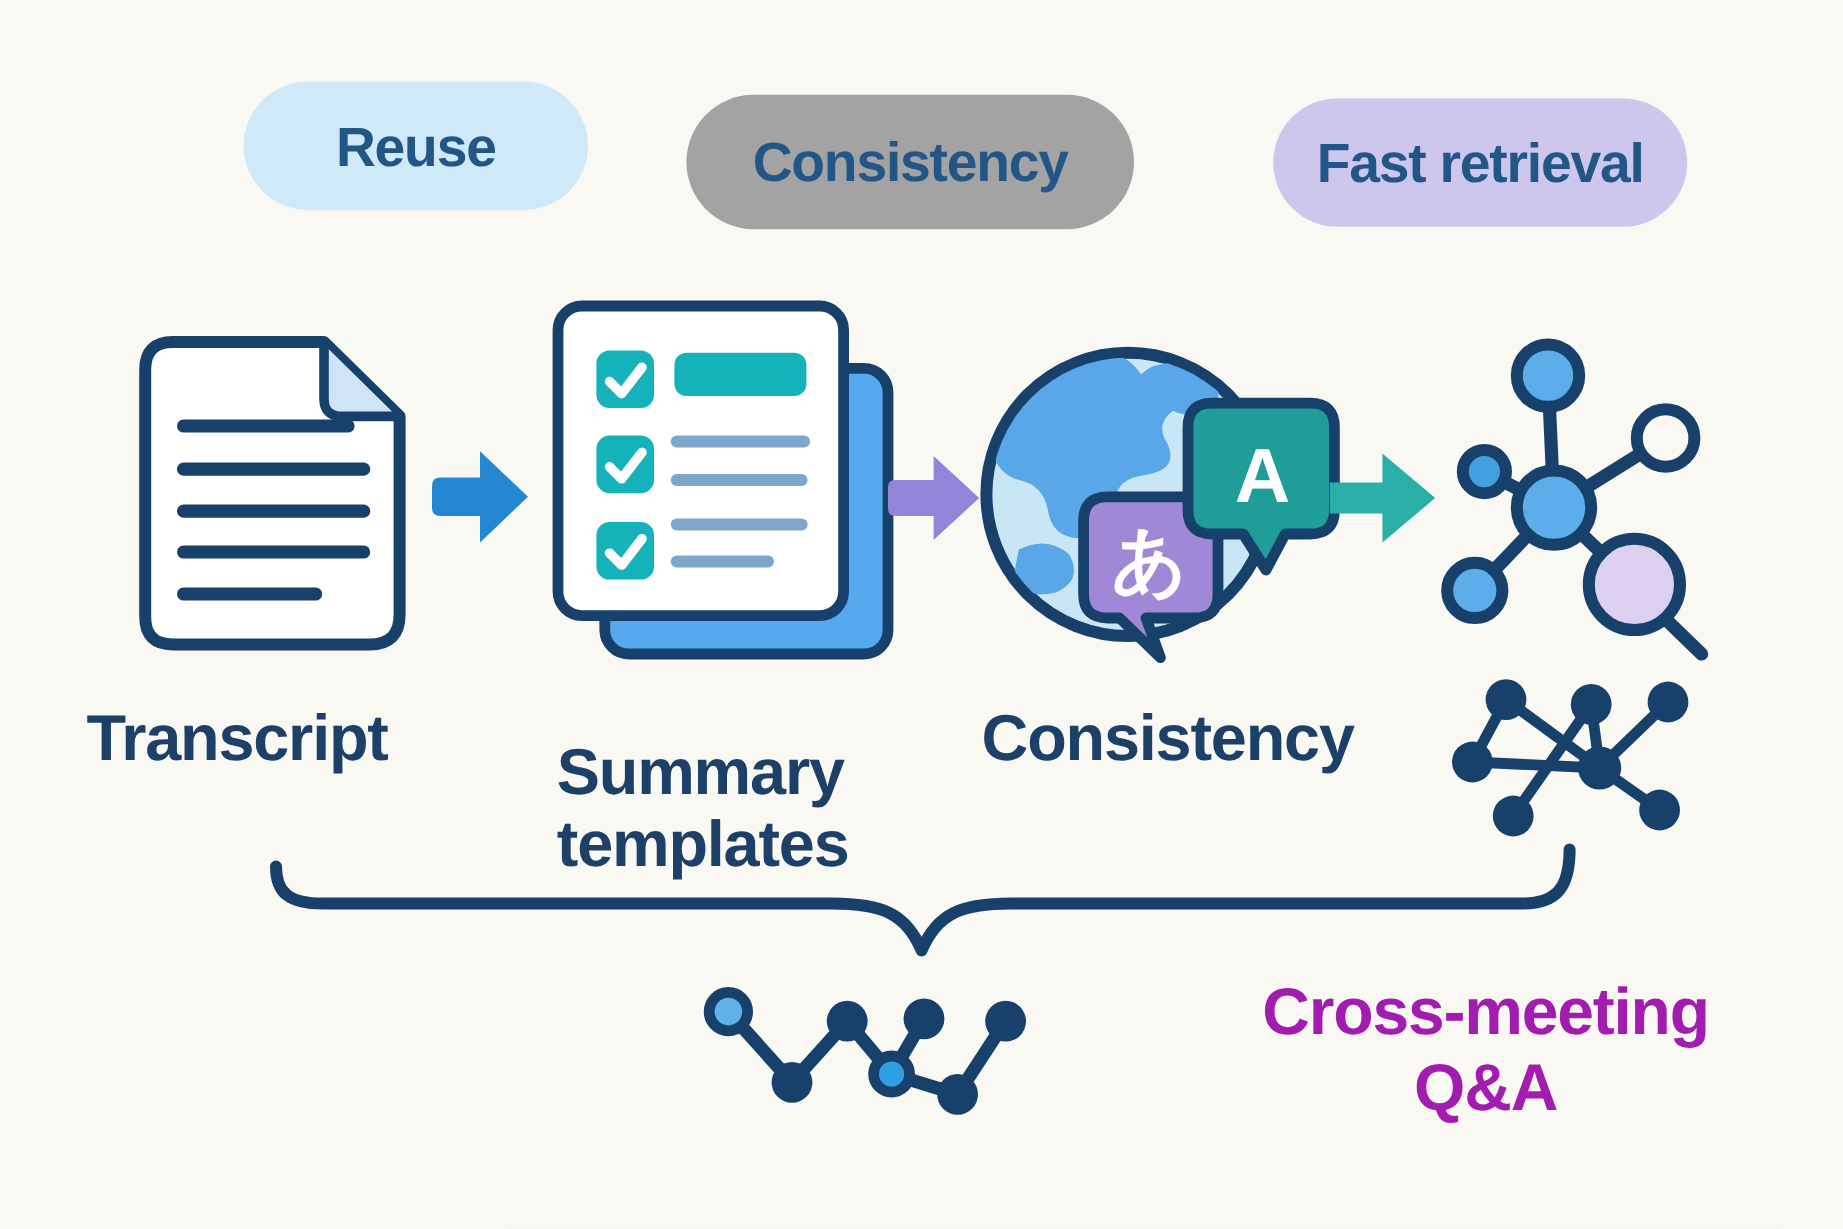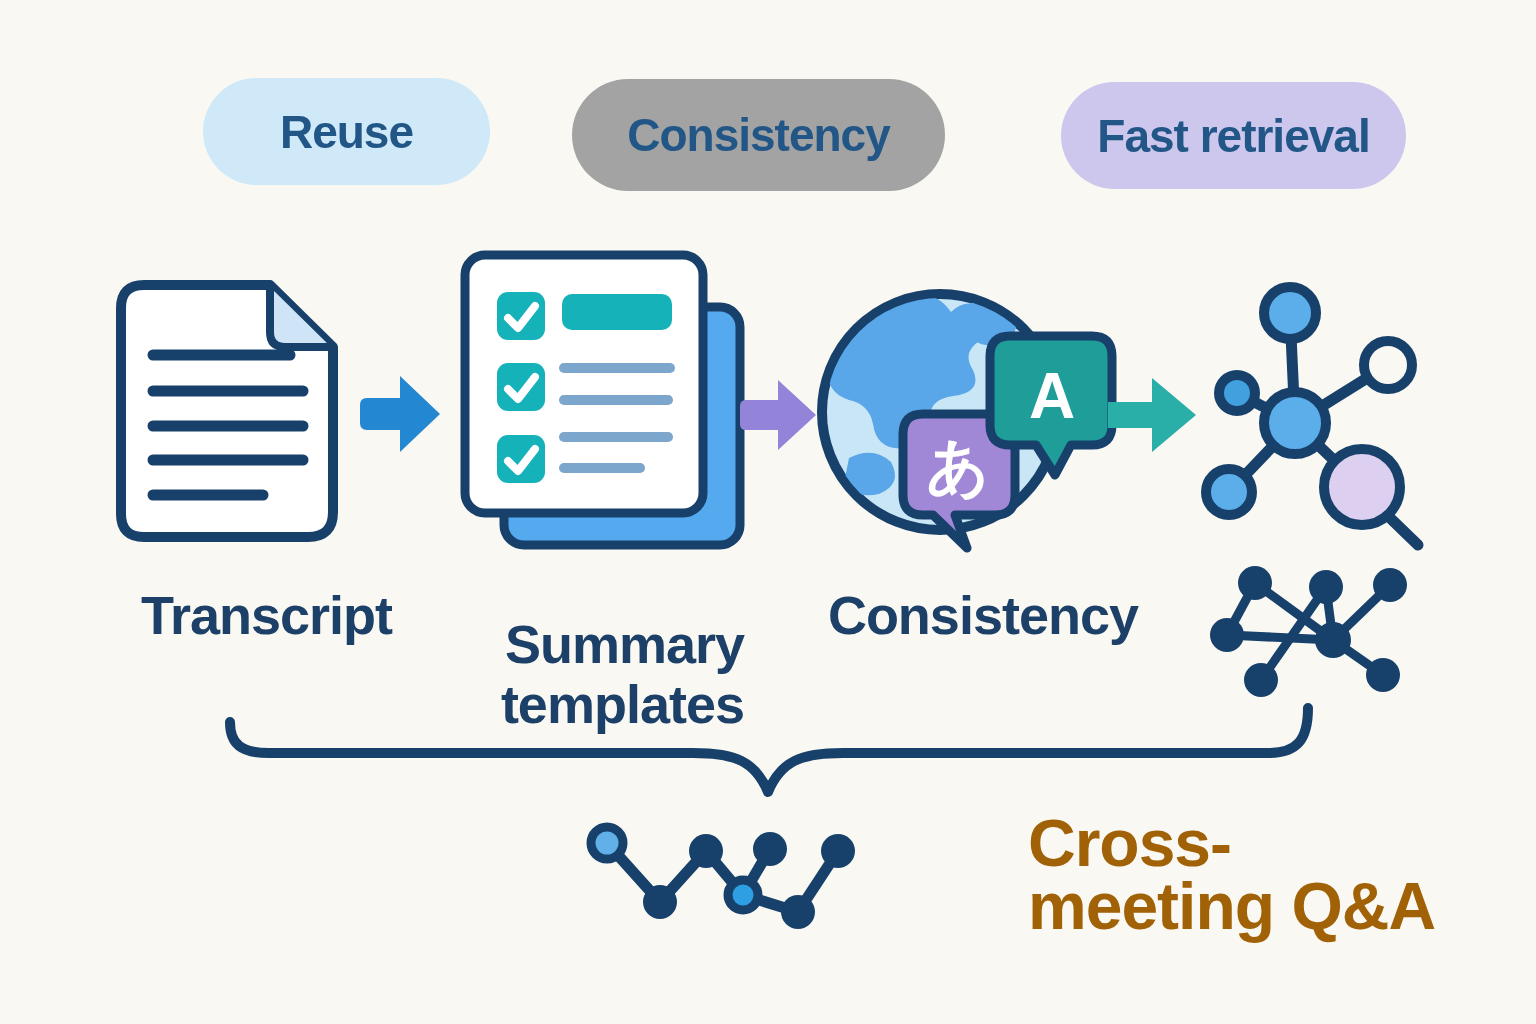--- a/index.html
+++ b/index.html
@@ -8,35 +8,35 @@
     position:relative;width:1536px;height:1024px;overflow:hidden;
     background:#faf8f2;
   }
   .abs{position:absolute;}
   .pill{
     position:absolute;display:flex;align-items:center;justify-content:center;
     border-radius:56px;font-weight:700;font-size:46px;color:#215687;
     letter-spacing:-1px;
   }
   .step-label{
-    position:absolute;text-align:right;font-weight:700;font-size:54px;
+    position:absolute;text-align:left;font-weight:700;font-size:54px;
     line-height:60px;color:#1c4068;letter-spacing:-1px;
   }
   .outcome-label{
-    position:absolute;font-weight:700;font-size:66px;
-    line-height:63px;color:#a16207;letter-spacing:-1px;
+    position:absolute;text-align:center;font-weight:700;font-size:55px;
+    line-height:63px;color:#a21caf;letter-spacing:-1px;
   }
   svg{display:block;}
 </style>
 </head>
 <body>
 
 <div class="canvas">
 
-  <div class="pill" style="left:203px;top:78px;width:287px;height:107px;background:#cfe9f8;">
+  <div class="pill" style="left:203px;top:68px;width:287px;height:107px;background:#cfe9f8;">
     <span>Reuse</span>
   </div>
   <div class="pill" style="left:572px;top:79px;width:373px;height:112px;background:#a3a3a3;">
     <span>Consistency</span>
   </div>
   <div class="pill" style="left:1061px;top:82px;width:345px;height:107px;background:#cdc7ee;">
     <span>Fast retrieval</span>
   </div>
 
   <svg class="abs" style="left:112px;top:276px;" width="232" height="274" viewBox="0 0 232 274">

